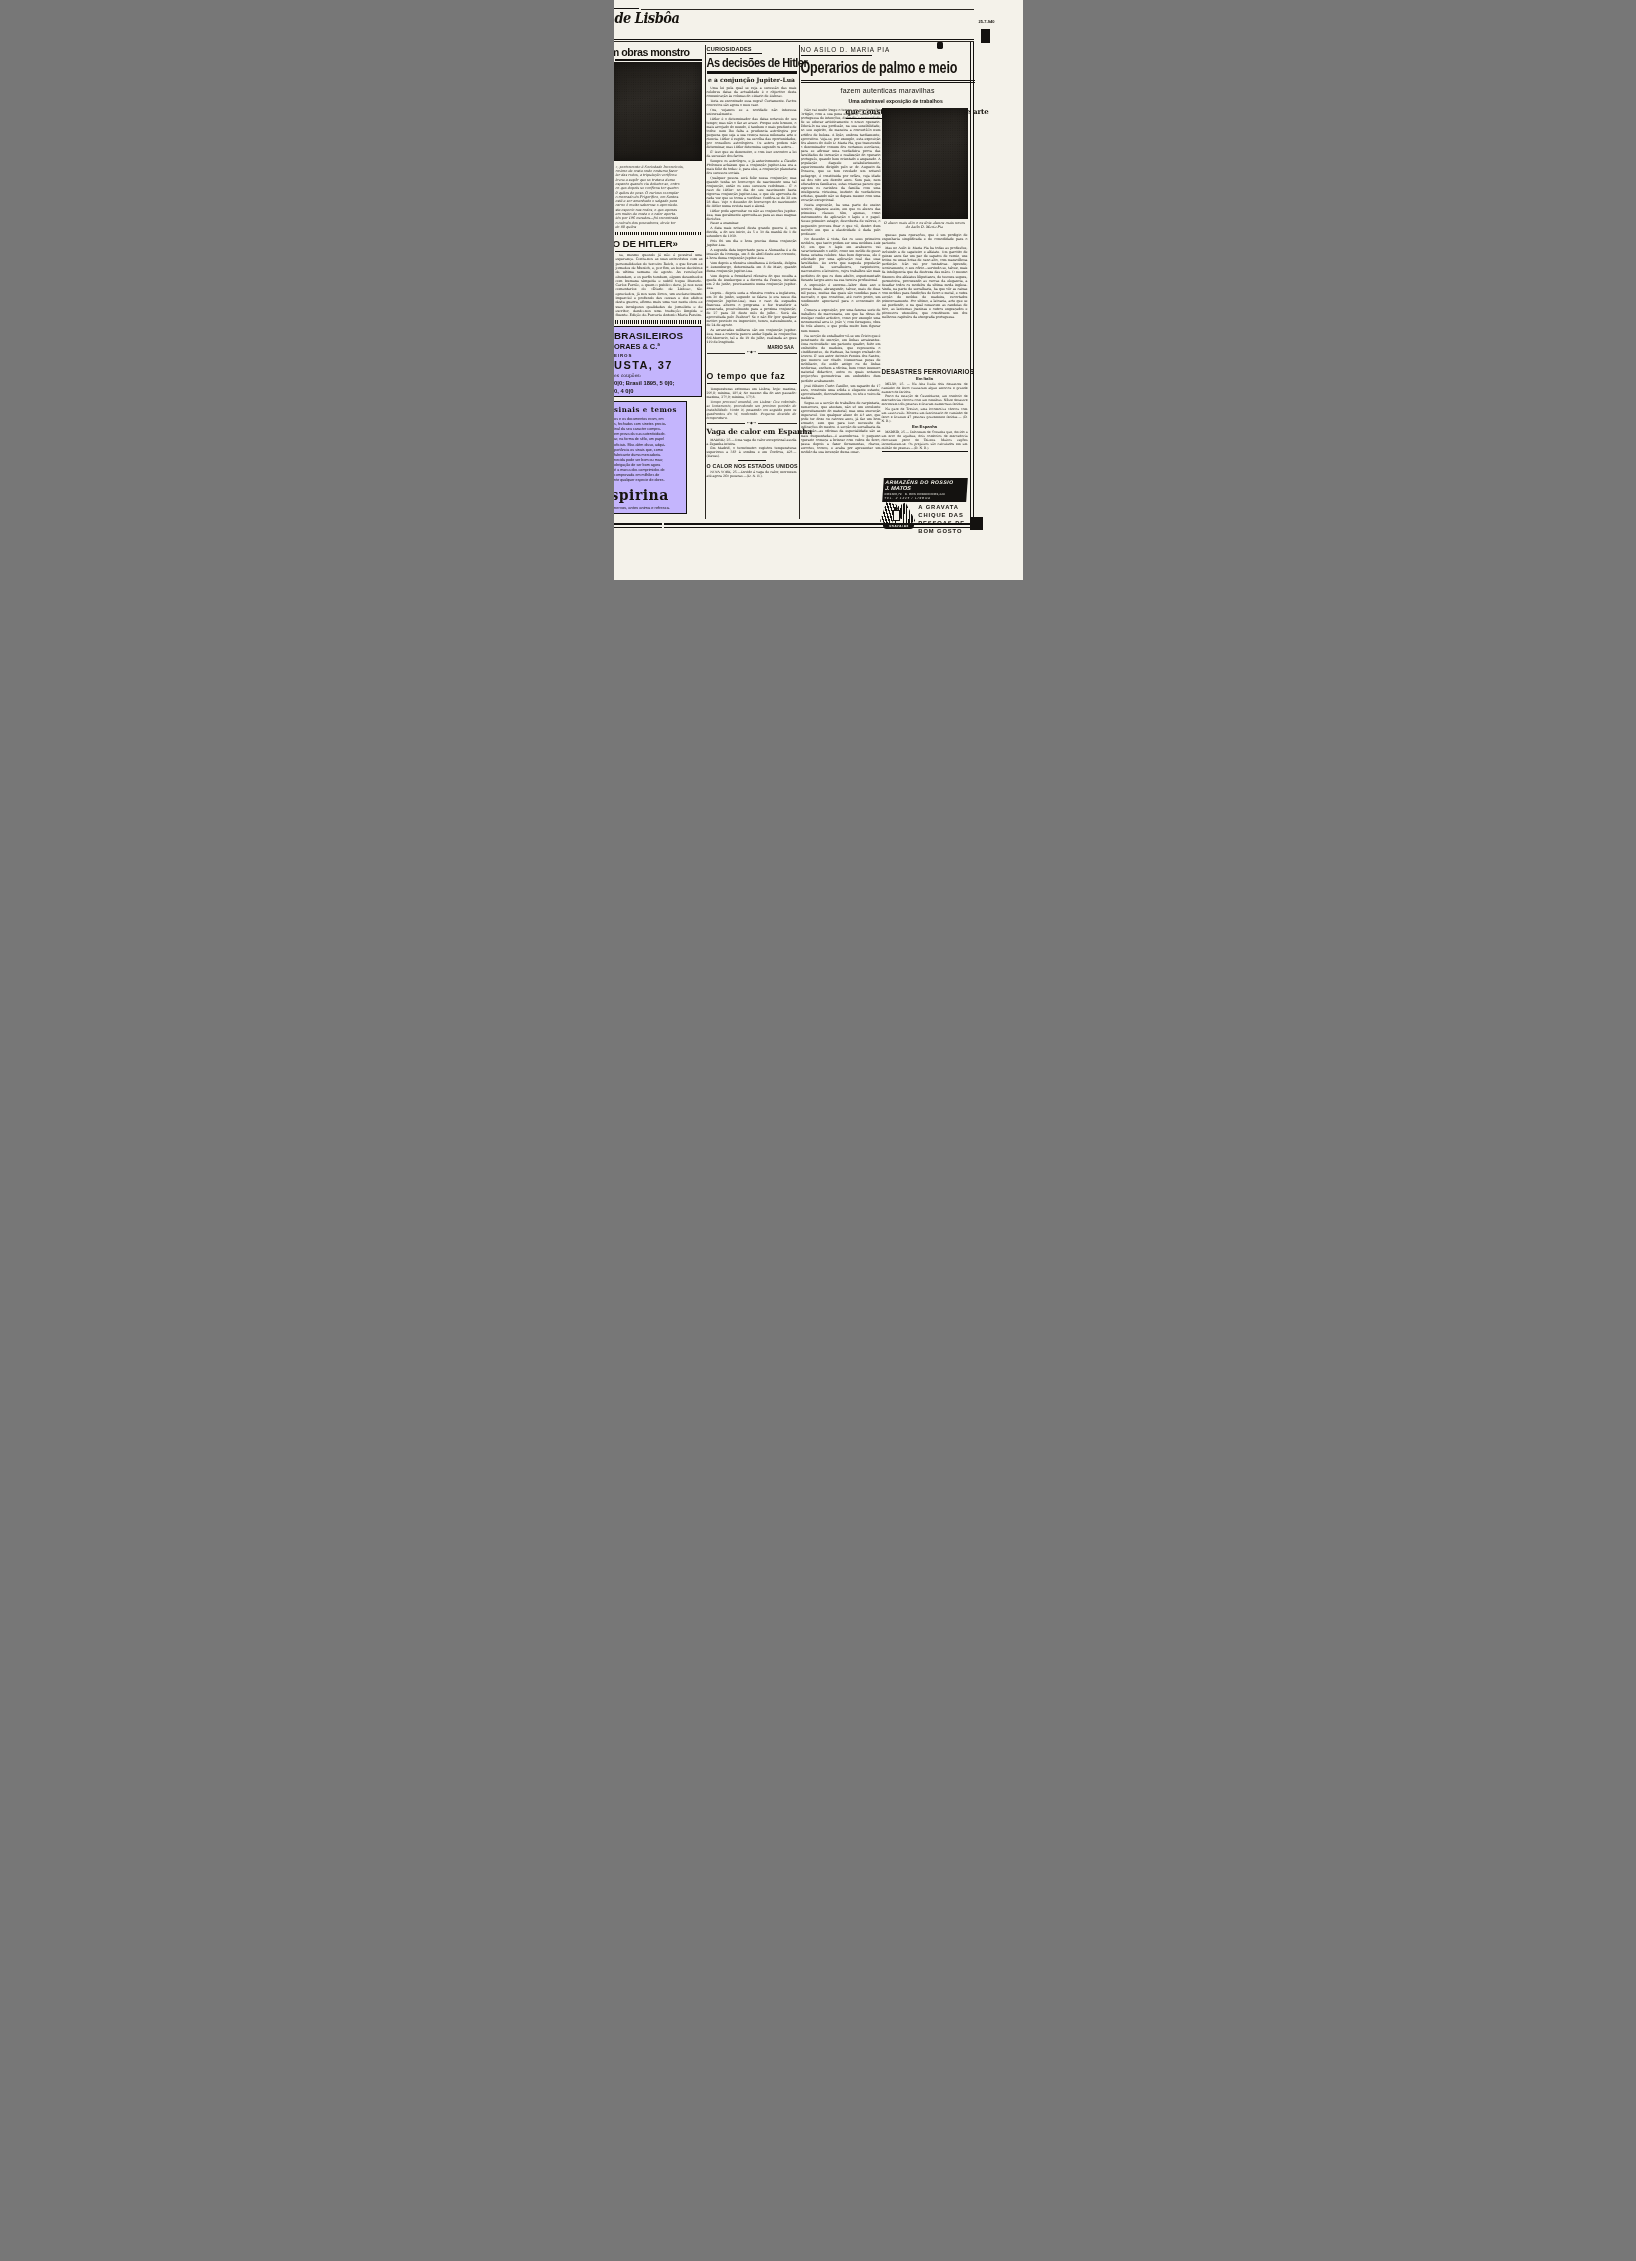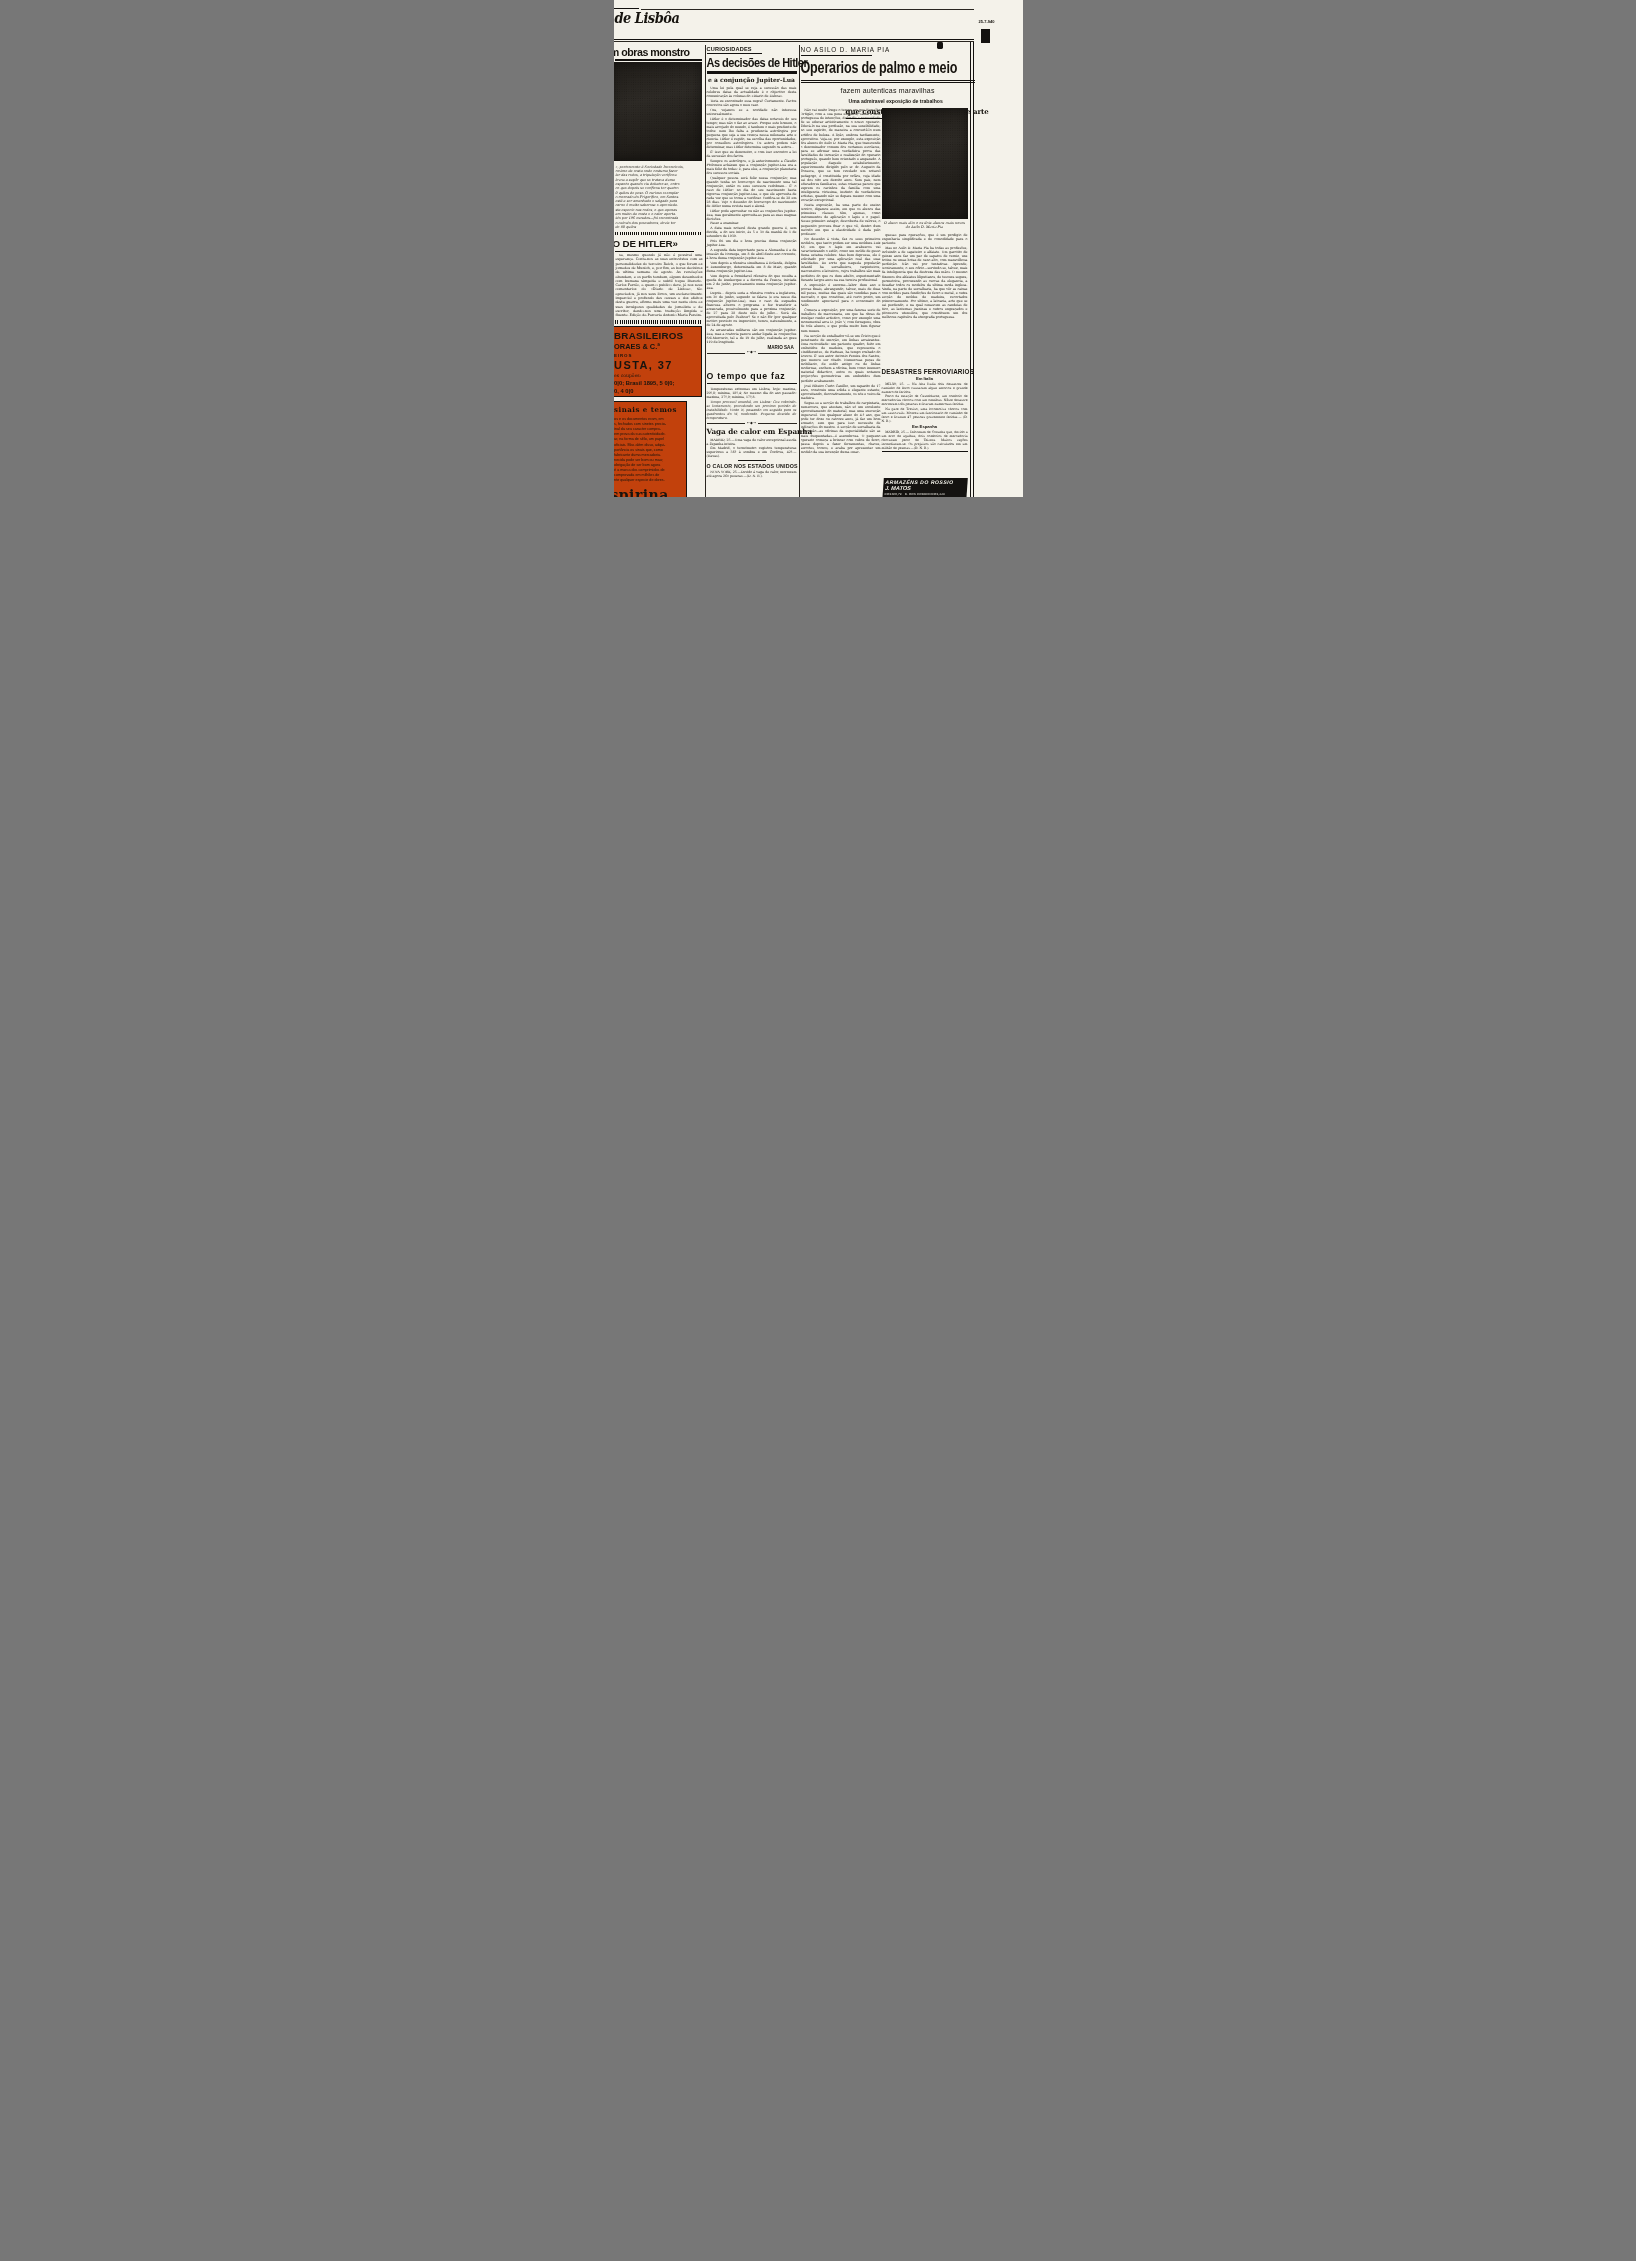--- a/index.html
+++ b/index.html
@@ -1,16 +1,16 @@
 <!DOCTYPE html>
 <html style="font-size:7.4px"><head>
 <meta charset="utf-8">
 <style>
   html,body{margin:0;padding:0;background:#777;}
-  #page{position:relative;width:409px;height:497px;margin:0 auto;background:#f4f2ea;
+  #page{position:relative;width:409px;height:580px;margin:0 auto;background:#f4f2ea;
         overflow:hidden;font-family:"DejaVu Serif",serif;color:#17140f;}
   .abs{position:absolute;}
   .bar{position:absolute;background:#141210;}
   .hairline{position:absolute;background:#2a2620;}
   
   .sans{font-family:"Liberation Sans",sans-serif;}
   .just p{margin:0 0 0.9px;text-indent:3.7px;text-align:justify;}
   .just p:first-child{text-indent:3.7px;}
   .body-sm{font-size:3.2px;line-height:4px;}
   .body-md{font-size:3.2px;line-height:4.1px;}
@@ -30,21 +30,21 @@
     background-size:1.4px 1.4px,2.3px 2.3px,100% 100%;background-position:0 0,0.7px 0.9px,0 0;
     box-shadow:inset 0 0 13px rgba(0,0,0,.5);}
   #photo-fish{height:99px;margin-left:-4.6px;width:91px;}
   .caplines{margin-top:3.3px;font-style:italic;font-size:3.4px;line-height:4.3px;}
   .caplines p{margin:0;white-space:nowrap;overflow:hidden;}
   .barcode{height:3.3px;margin:2.8px 0;margin-left:-4.6px;
      background:repeating-linear-gradient(90deg,#141210 0 0.9px,transparent 0.9px 1.9px);}
   #hitler-book-head{font-size:9.8px;font-weight:bold;letter-spacing:-0.2px;text-indent:-2.8px;
                     white-space:nowrap;}
   
-  .boxad{border:1.9px solid #141210;margin-left:-5.6px;padding:2.3px 3.3px;background:#c2410c;}
+  .boxad{border:1.9px solid #141210;margin-left:-5.6px;padding:2.3px 3.3px;background:#c4b5fd;}
   #ad-brasileiros div{white-space:nowrap;}
   .br1{font-size:9.8px;font-weight:bold;letter-spacing:0.2px;}
   .br2{font-size:7.4px;font-weight:bold;margin-top:1.4px;}
   .br3{font-size:4.4px;font-weight:bold;letter-spacing:0.9px;margin-top:1.9px;}
   .br4{font-size:11px;font-weight:bold;letter-spacing:1.4px;margin-top:1.4px;}
   .br5{font-size:4.6px;margin-top:1.9px;font-family:"DejaVu Serif",serif;}
   .br6{font-size:5.8px;font-weight:bold;margin-top:1.9px;}
   #ad-aspirina{margin-top:3.7px;border-width:1.4px;width:69px;}
   #sinais-head{font-size:7px;font-weight:bold;letter-spacing:0.5px;margin:0.9px 0 2.8px;}
   #sinais-body p{margin:0;text-indent:0;font-size:3.7px;line-height:5.1px;white-space:nowrap;

